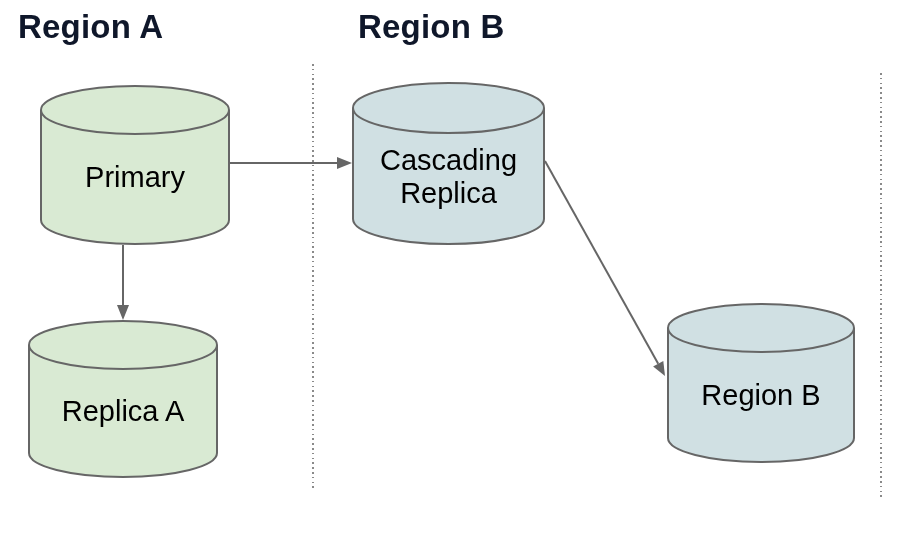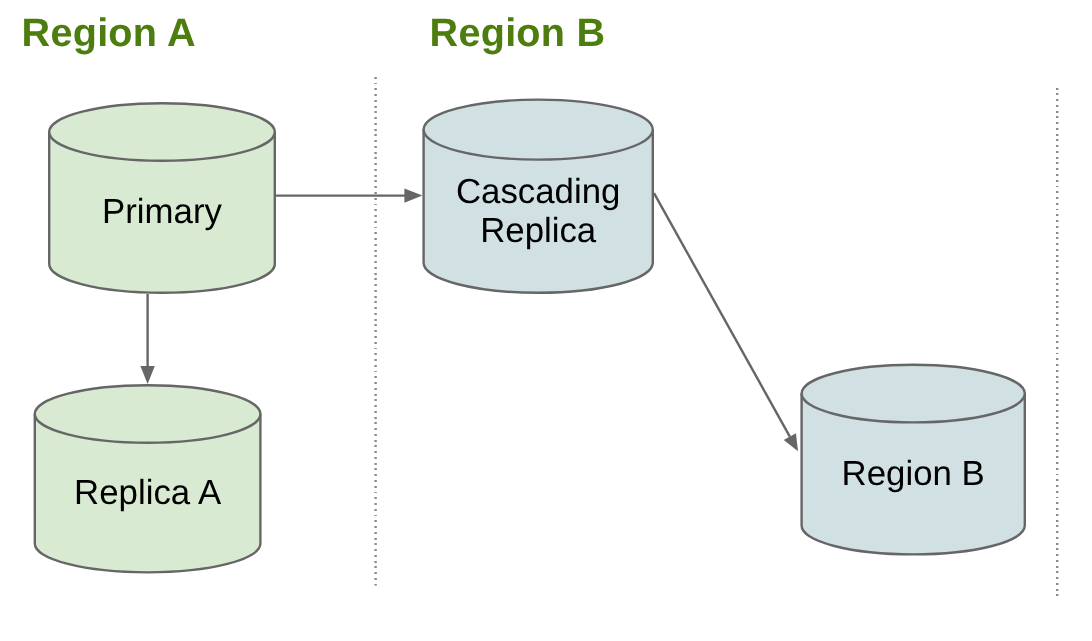--- a/index.html
+++ b/index.html
@@ -12,21 +12,21 @@
     position: relative;
     width: 910px;
     height: 534px;
     background: #ffffff;
     overflow: hidden;
   }
   .region-title {
     position: absolute;
     font-size: 33px;
     font-weight: 700;
-    color: #4d7c0f;
+    color: #0f172a;
     letter-spacing: 0.2px;
     white-space: nowrap;
   }
   #region-a-title { left: 18px; top: 8px; }
   #region-b-title { left: 345px; top: 8px; margin-left: 13px; }
 
   .region-divider {
     position: absolute;
     width: 2px;
     background-image: repeating-linear-gradient(

